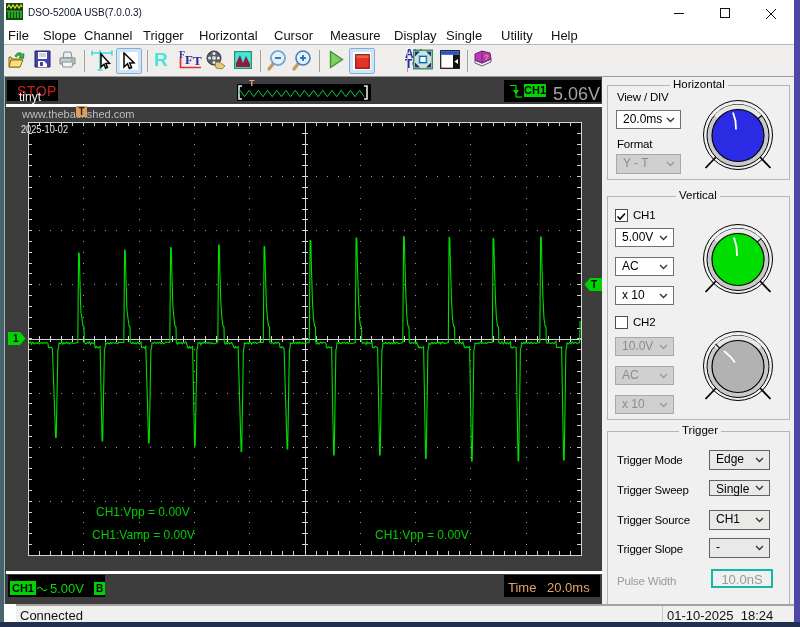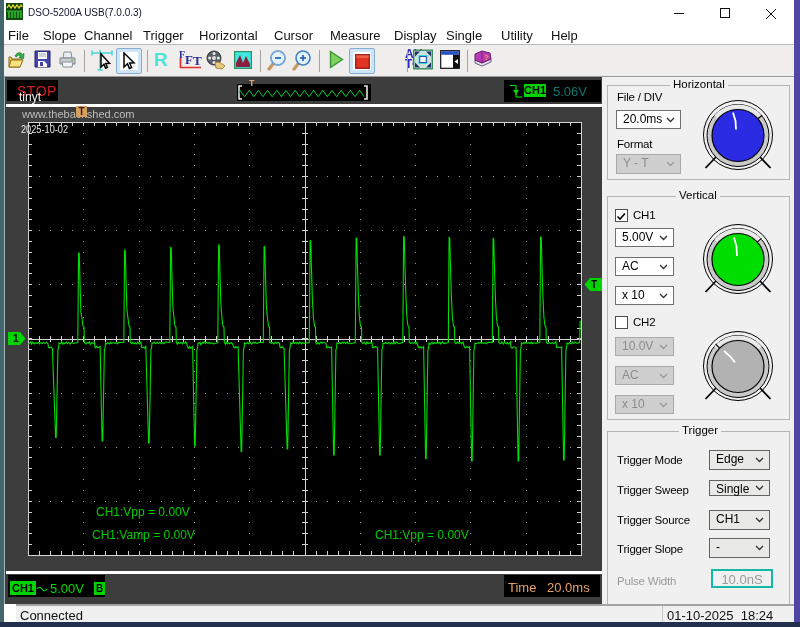--- a/index.html
+++ b/index.html
@@ -206,21 +206,21 @@
     <div class="abs" style="left:504px;top:3px;width:97px;height:22px;background:#000">
       <svg class="abs" style="left:5px;top:3px" width="14" height="17" viewBox="0 0 14 17">
         <g stroke="#00dd00" stroke-width="1.2" fill="none">
           <line x1="1" y1="2.5" x2="7" y2="2.5"></line>
             <line x1="7" y1="2.5" x2="7" y2="14"></line>
             <line x1="7" y1="14" x2="13" y2="14"></line>
         </g>
         <path d="M4,7 L10,7 L7,11.5 Z" fill="#00dd00"></path>
       </svg>
       <div class="abs" style="left:20px;top:4px;width:22px;height:13px;background:#00d400;color:#000;font-size:11px;font-weight:bold;text-align:center;line-height:13px">CH1</div>
-      <div class="abs" style="left:49px;top:4px;font-size:13px;color:#0f766e">5.06V</div>
+      <div class="abs" style="left:49px;top:4px;font-size:18px;color:#a3a3a3">5.06V</div>
     </div>
 
     <div class="abs" style="left:6px;top:27px;width:596px;height:3px;background:#fff"></div>
     <div class="abs" style="left:6px;top:494px;width:596px;height:3px;background:#fff"></div>
 
     <div class="abs" style="left:22px;top:31px;font-size:11px;color:#bdbdbd;z-index:5">www.thebackshed.com</div>
     <div class="abs" style="left:21px;top:46px;font-size:11.5px;color:#e8e8e8;z-index:5;transform:scaleX(0.8);transform-origin:0 0">2025-10-02</div>
     <div class="abs" style="left:76px;top:29px;width:11px;height:11px;z-index:5;background:#d6a05e;color:#3a1a10;font-size:10px;font-weight:bold;text-align:center;line-height:11px">T</div>
     <svg style="position:absolute;left:27px;top:44px" width="556" height="436" viewBox="0 0 556 436">
 <g shape-rendering="crispEdges">
@@ -273,21 +273,21 @@
     </div>
     <div class="abs" style="left:504px;top:498px;width:96px;height:22px;background:#000">
       <div class="abs" style="left:4px;top:5px;font-size:13px;color:#e8a266">Time</div>
       <div class="abs" style="left:43px;top:5px;font-size:13px;color:#e8a266">20.0ms</div>
     </div>
   </div>
 
   <div id="rpanel">
       <div class="gbox" style="left:5px;top:8px;width:183px;height:95px"></div>
 <div class="glabel" style="left:68px;top:1px">Horizontal</div>
-<div class="lbl" style="left:15px;top:14px">File / DIV</div>
+<div class="lbl" style="left:15px;top:14px">View / DIV</div>
 <div class="combo" style="left:14px;top:33px;width:65px;height:19px">20.0ms<svg width="9" height="6" viewBox="0 0 9 6">
           <path d="M1,1 L4.5,4.5 L8,1" stroke="#333" stroke-width="1.3" fill="none"></path>
         </svg></div>
 <div class="lbl" style="left:15px;top:61px">Format</div>
 <div class="combo dis" style="left:14px;top:77px;width:65px;height:20px">Y - T<svg width="9" height="6" viewBox="0 0 9 6">
           <path d="M1,1 L4.5,4.5 L8,1" stroke="#999" stroke-width="1.3" fill="none"></path>
         </svg></div>
 <svg class="abs" style="left:94px;top:17px" width="84" height="88" viewBox="0 0 84 88">
 <line x1="9.5" y1="74" x2="20" y2="63" stroke="#000" stroke-width="1.8"></line>
 <line x1="74.5" y1="74" x2="64" y2="63" stroke="#000" stroke-width="1.8"></line>

